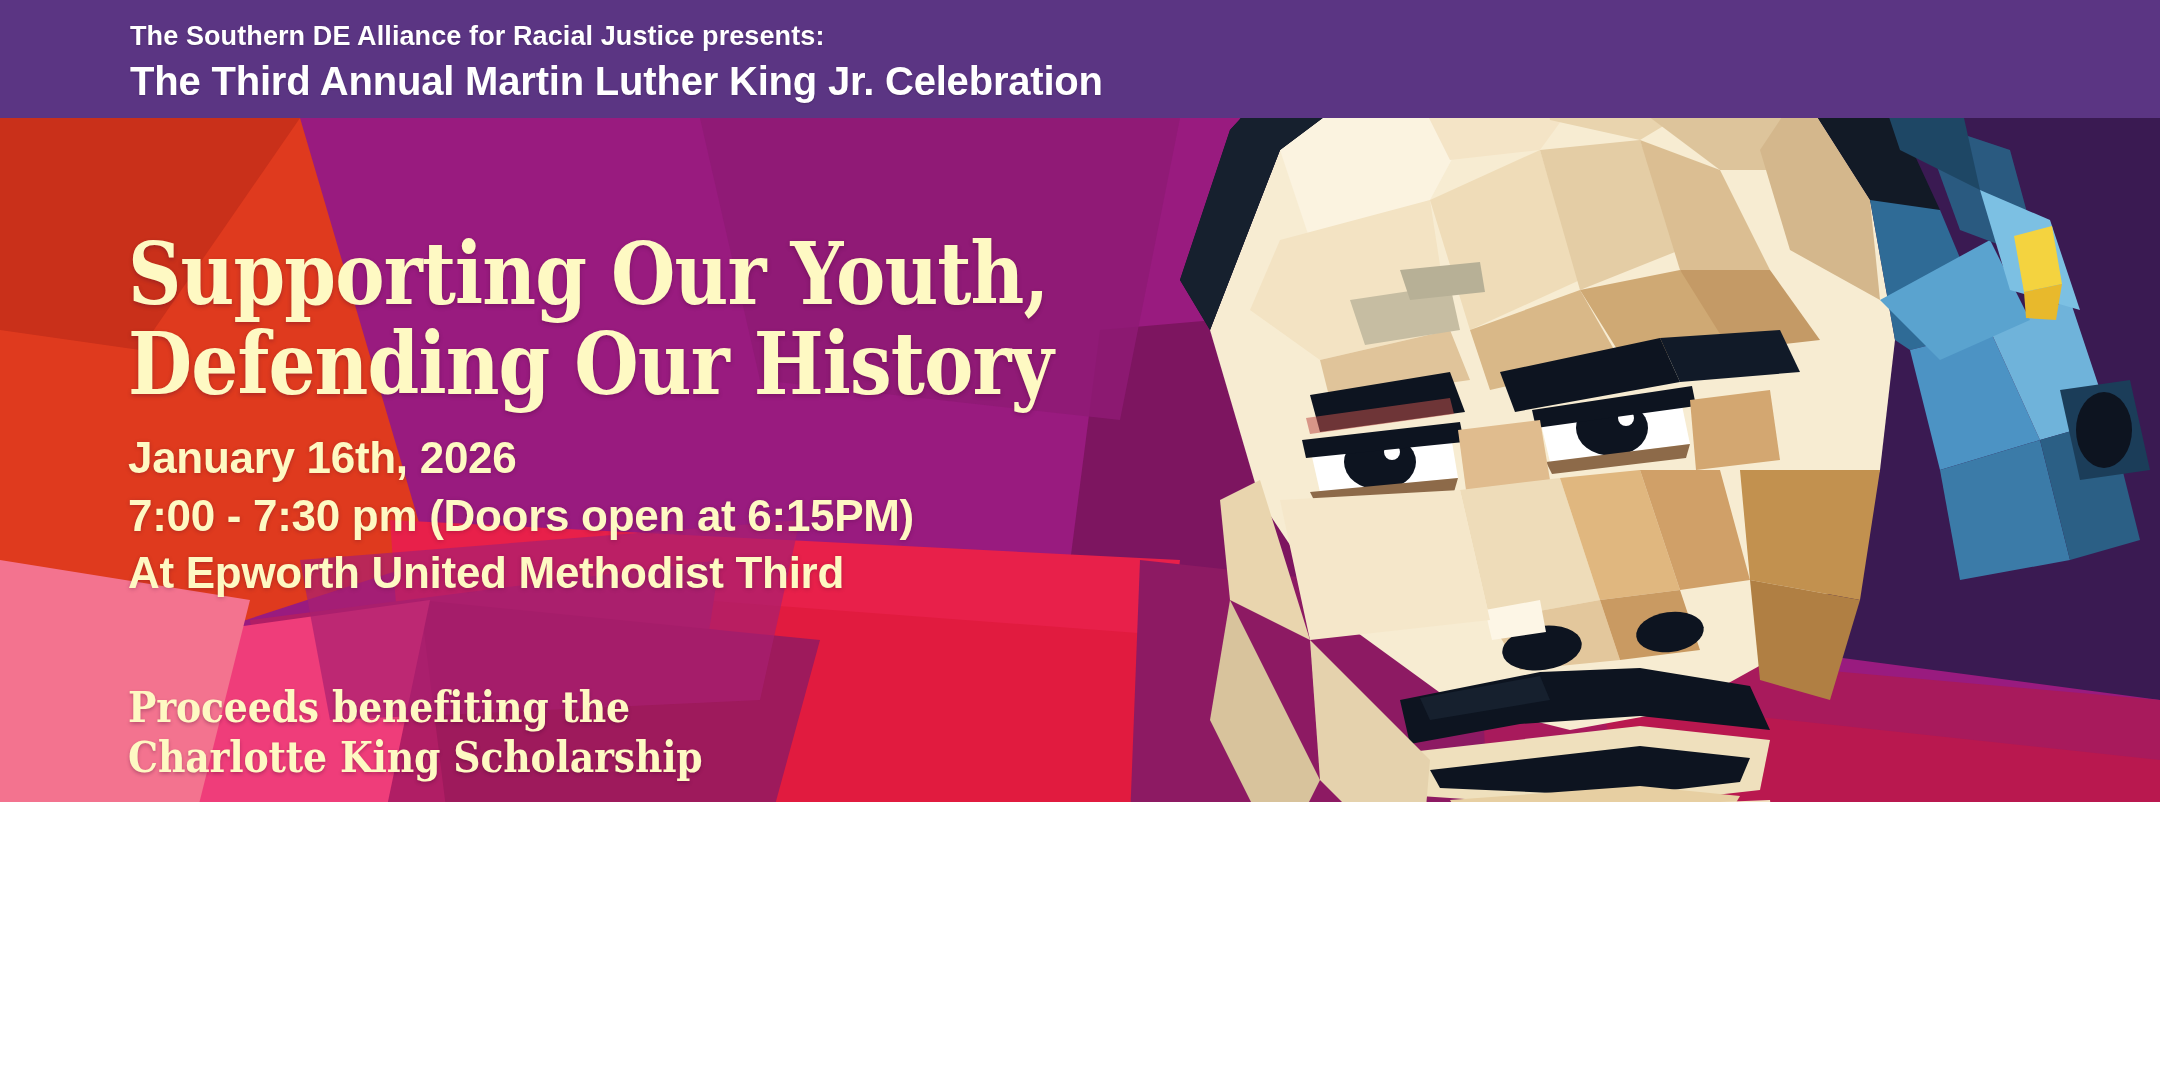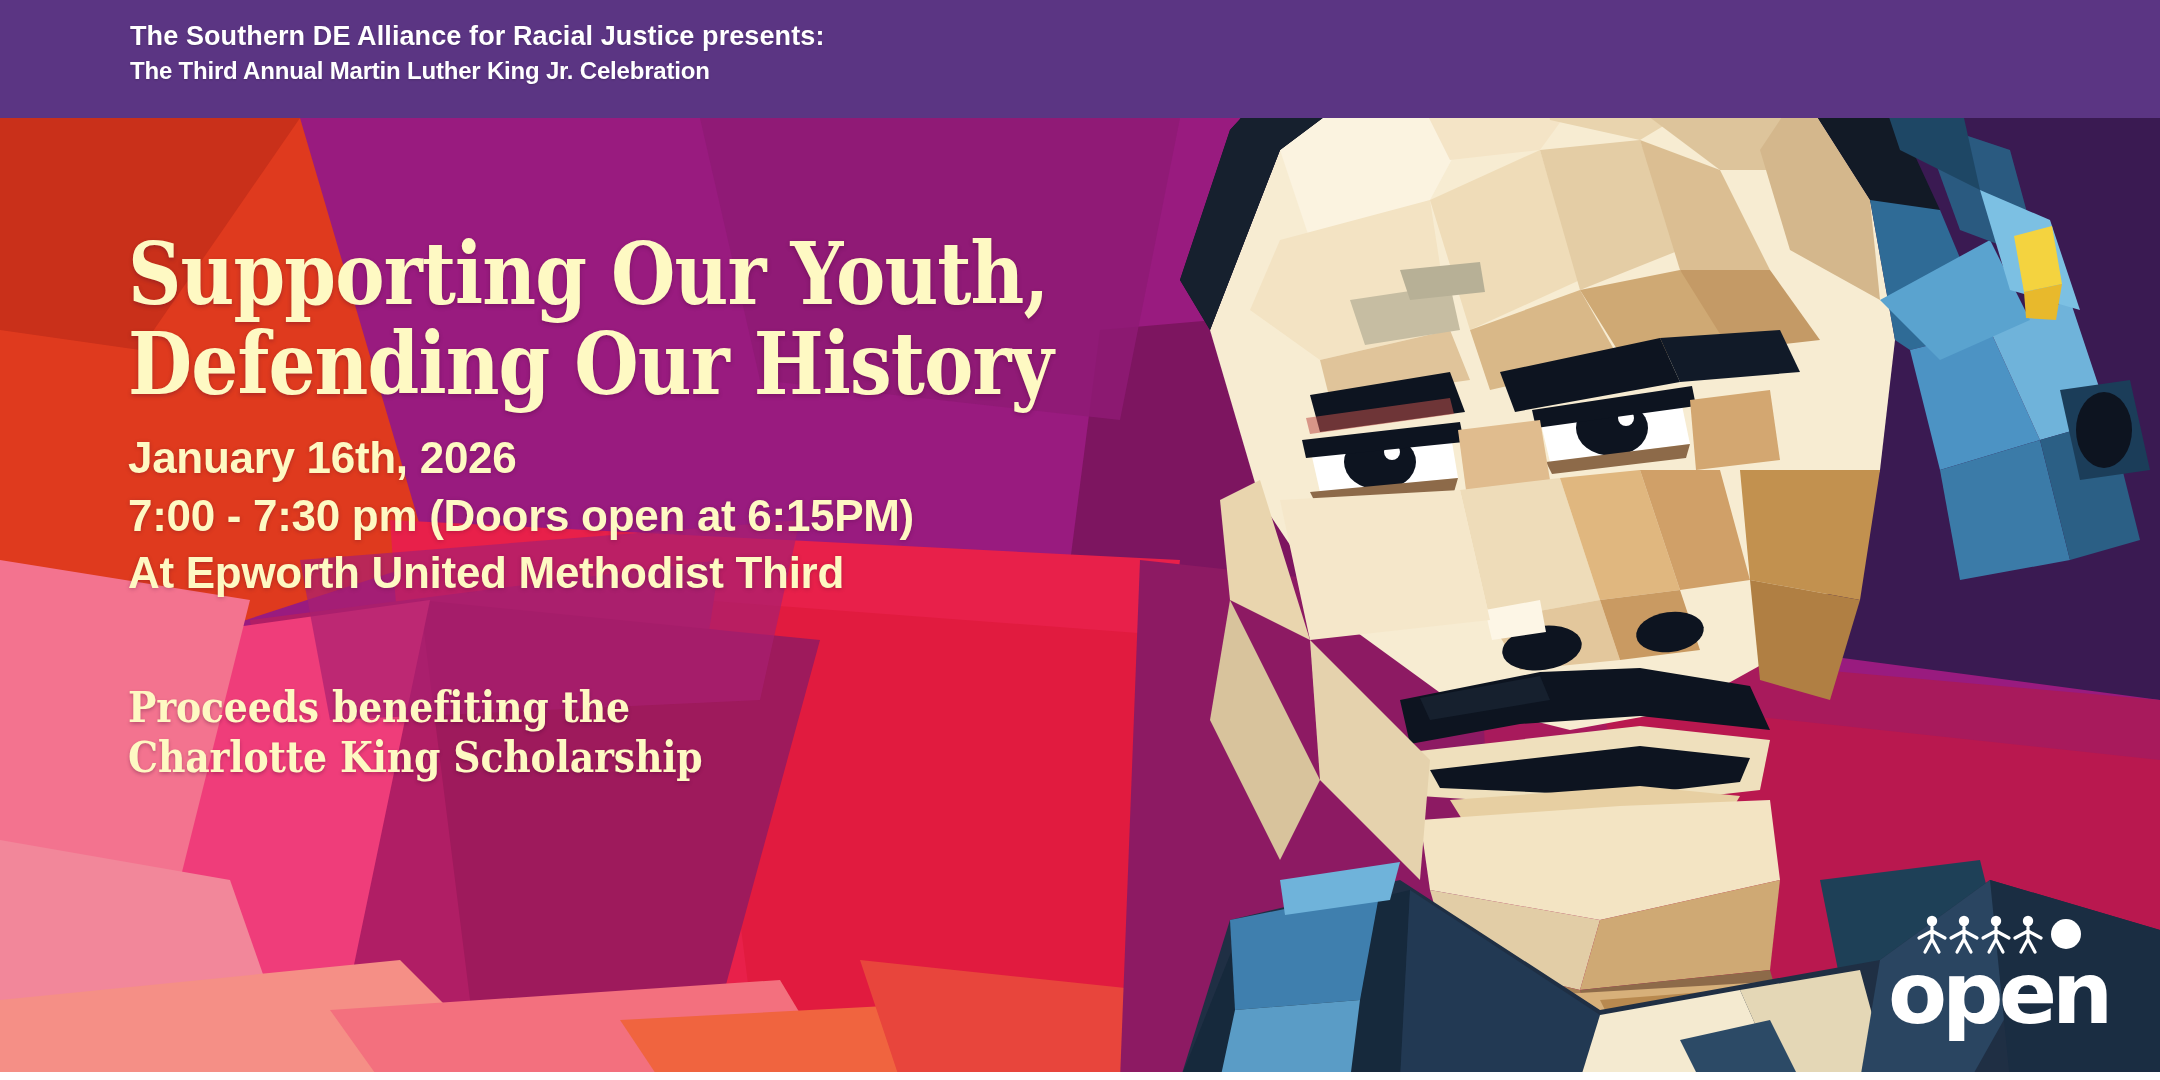--- a/index.html
+++ b/index.html
@@ -1,21 +1,21 @@
 <!DOCTYPE html>
 <html><head>
 <meta charset="utf-8">
 <title>MLK Celebration Banner</title>
 <style>
   html,body{margin:0;padding:0;background:#fff;}
   body{font-family:"Liberation Sans",sans-serif;}
 
   #stage{
     position:relative;
-    width:2160px;height:1072px;
+    width:2160px;height:802px;
     overflow:hidden;
     background:#991b7f;
   }
 
   
   #bg{position:absolute;inset:0;width:2160px;height:1080px;display:block;}
 
   
   #portrait{position:absolute;left:980px;top:0;width:1180px;height:1080px;display:block;}
 
@@ -30,21 +30,21 @@
     color:#ffffff;
   }
   .header-line1{
     font-family:"Liberation Sans",sans-serif;
     font-size:27px;font-weight:600;letter-spacing:.1px;
     line-height:1.25;white-space:nowrap;
     text-shadow:0 1px 2px rgba(0,0,0,.18);
   }
   .header-line2{
     font-family:"Liberation Sans",sans-serif;
-    font-size:24px;font-weight:700;letter-spacing:-.2px;
+    font-size:40px;font-weight:700;letter-spacing:-.2px;
     line-height:1.25;white-space:nowrap;margin-top:2px;
     text-shadow:0 1px 2px rgba(0,0,0,.18);
   }
 
   
   .copy{position:absolute;left:128px;top:230px;z-index:6;color:#fef9c3;}
 
   .headline{
     font-family:"DejaVu Serif","Liberation Serif",serif;
     font-weight:700;

